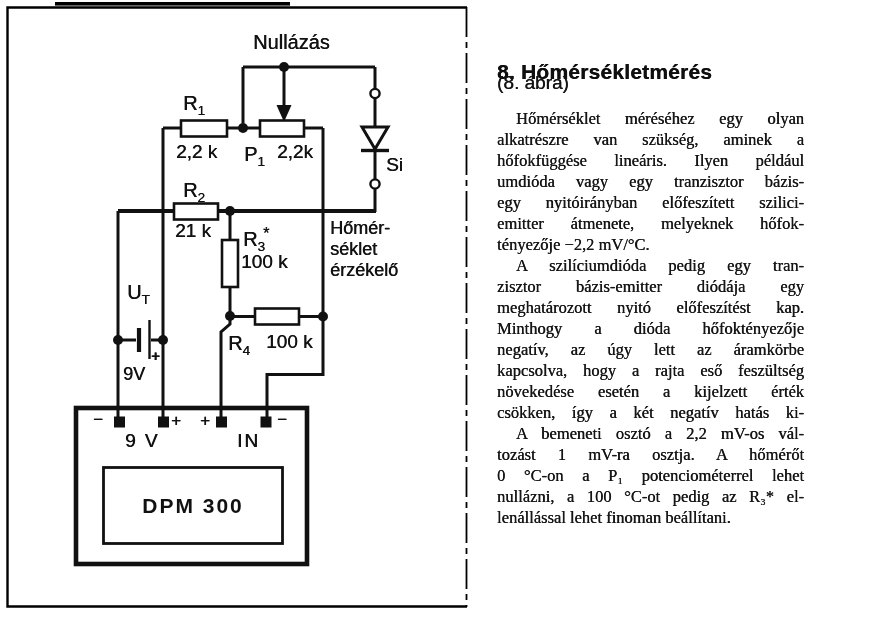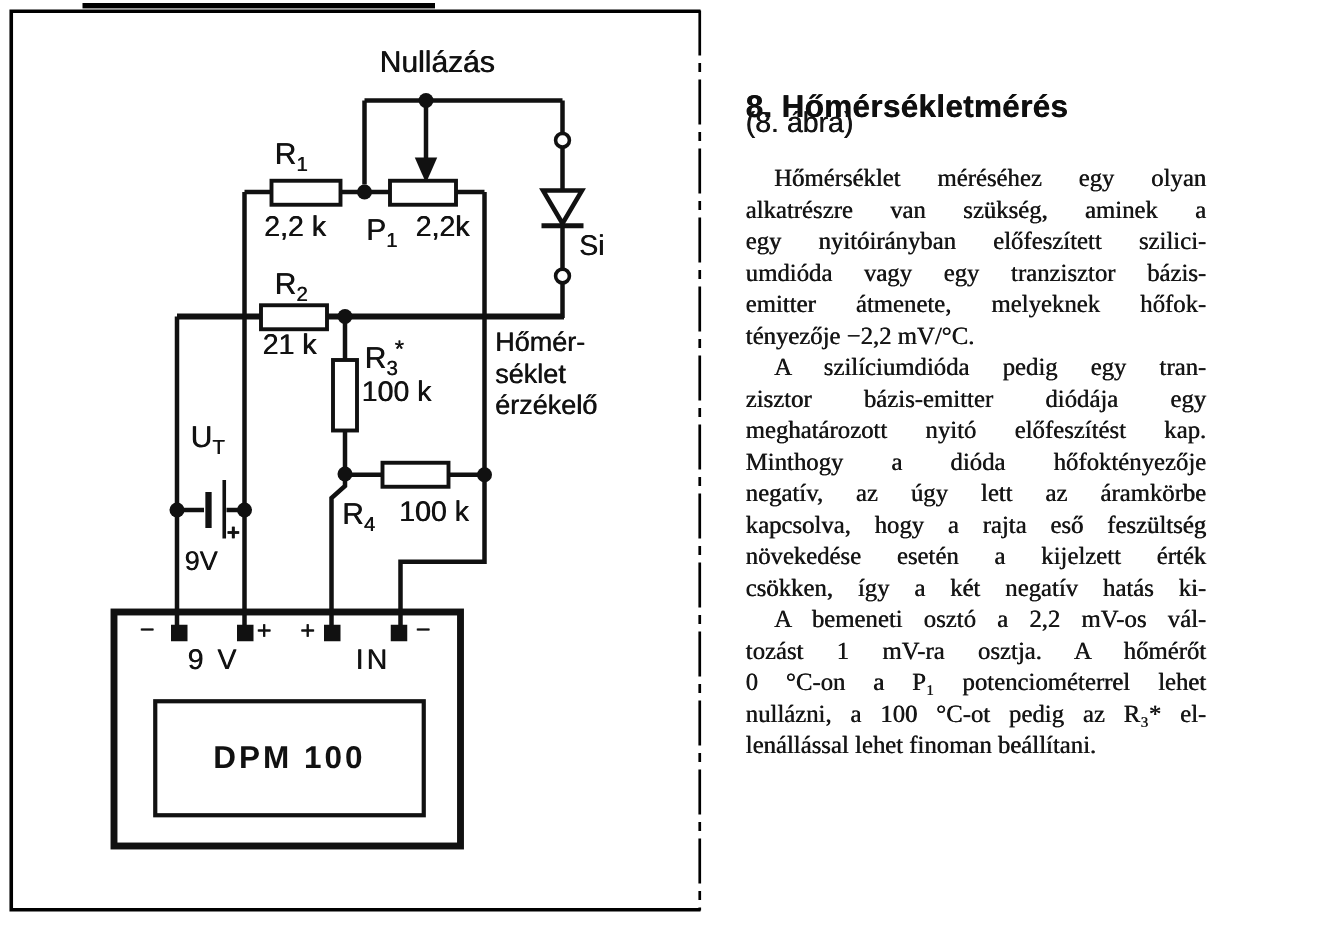--- a/index.html
+++ b/index.html
@@ -158,30 +158,31 @@
   <div class="lbl" style="left:151px;top:347px;font-size:15px;font-weight:bold;">+</div>
   <div class="lbl" style="left:123px;top:364px;font-size:18px;">9V</div>
 
   <div class="lbl" style="left:93px;top:410px;font-size:17px;">−</div>
   <div class="lbl" style="left:171px;top:411px;font-size:17px;">+</div>
   <div class="lbl" style="left:200px;top:411px;font-size:17px;">+</div>
   <div class="lbl" style="left:277px;top:410px;font-size:17px;">−</div>
   <div class="lbl" style="left:125px;top:430px;font-size:19px;letter-spacing:2px;">9 V</div>
   <div class="lbl" style="left:237px;top:430px;font-size:19px;letter-spacing:2px;">IN</div>
 
-  <div class="abs" id="dpm-title">DPM 100</div>
+  <div class="abs" id="dpm-title">DPM 300</div>
 </div>
 
 <h1 id="article-heading">8. Hőmérsékletmérés</h1>
 <div id="article-subheading">(8. ábra)</div>
 <div id="article-body">
     <div class="tline indent">Hőmérséklet méréséhez egy olyan</div>
     <div class="tline">alkatrészre van szükség, aminek a</div>
+    <div class="tline">hőfokfüggése lineáris. Ilyen például</div>
+    <div class="tline">umdióda vagy egy tranzisztor bázis-</div>
     <div class="tline">egy nyitóirányban előfeszített szilici-</div>
-    <div class="tline">umdióda vagy egy tranzisztor bázis-</div>
     <div class="tline">emitter átmenete, melyeknek hőfok-</div>
     <div class="tline lastline">tényezője −2,2 mV/°C.</div>
     <div class="tline indent">A szilíciumdióda pedig egy tran-</div>
     <div class="tline">zisztor bázis-emitter diódája egy</div>
     <div class="tline">meghatározott nyitó előfeszítést kap.</div>
     <div class="tline">Minthogy a dióda hőfoktényezője</div>
     <div class="tline">negatív, az úgy lett az áramkörbe</div>
     <div class="tline">kapcsolva, hogy a rajta eső feszültség</div>
     <div class="tline">növekedése esetén a kijelzett érték</div>
     <div class="tline">csökken, így a két negatív hatás ki-</div>

